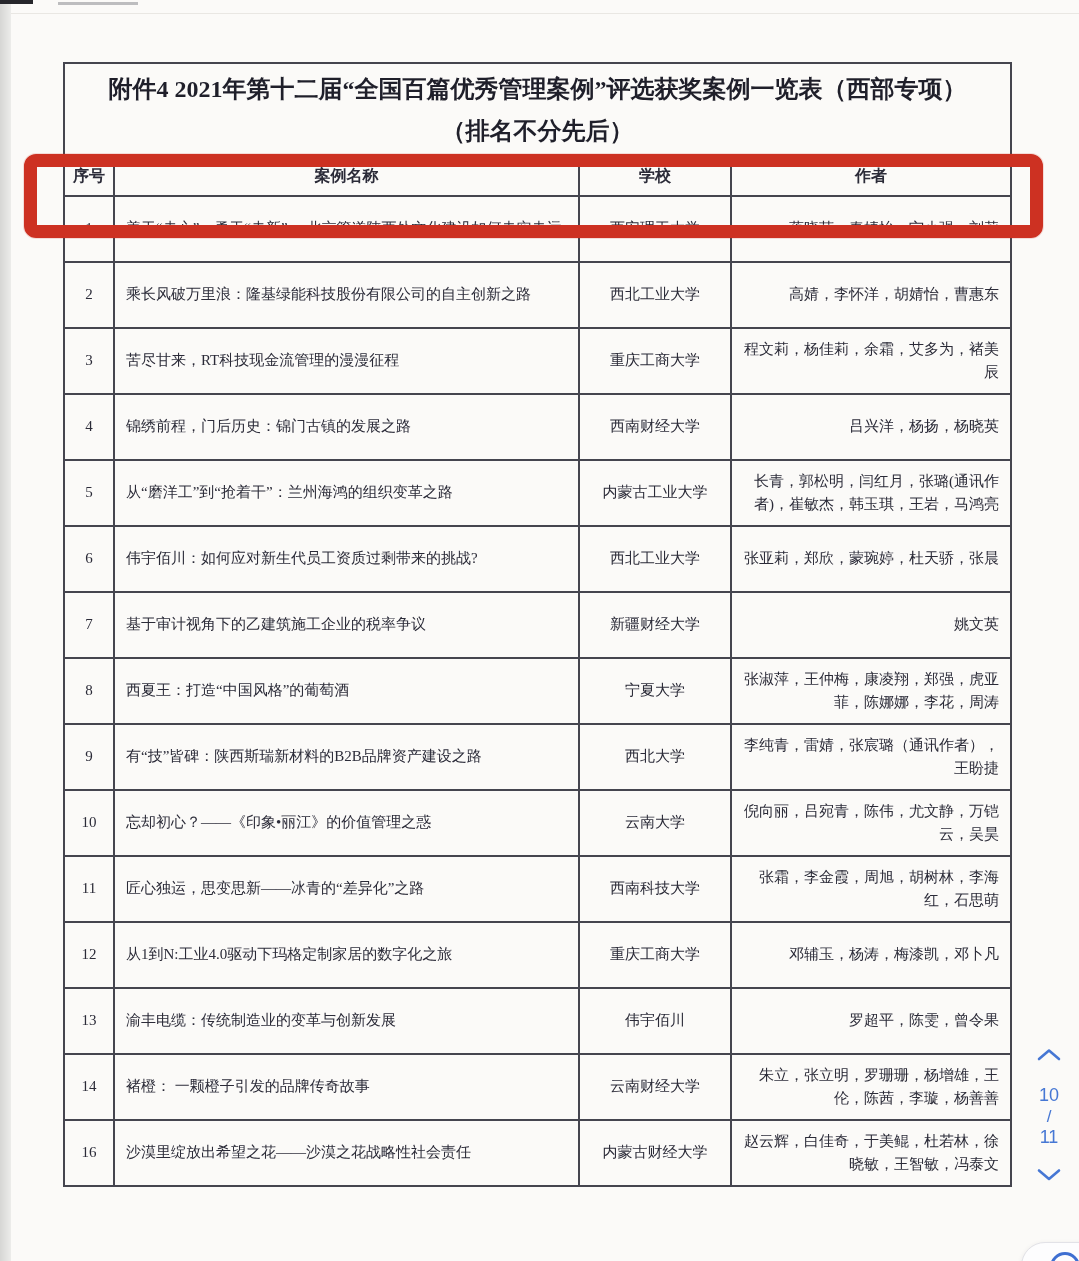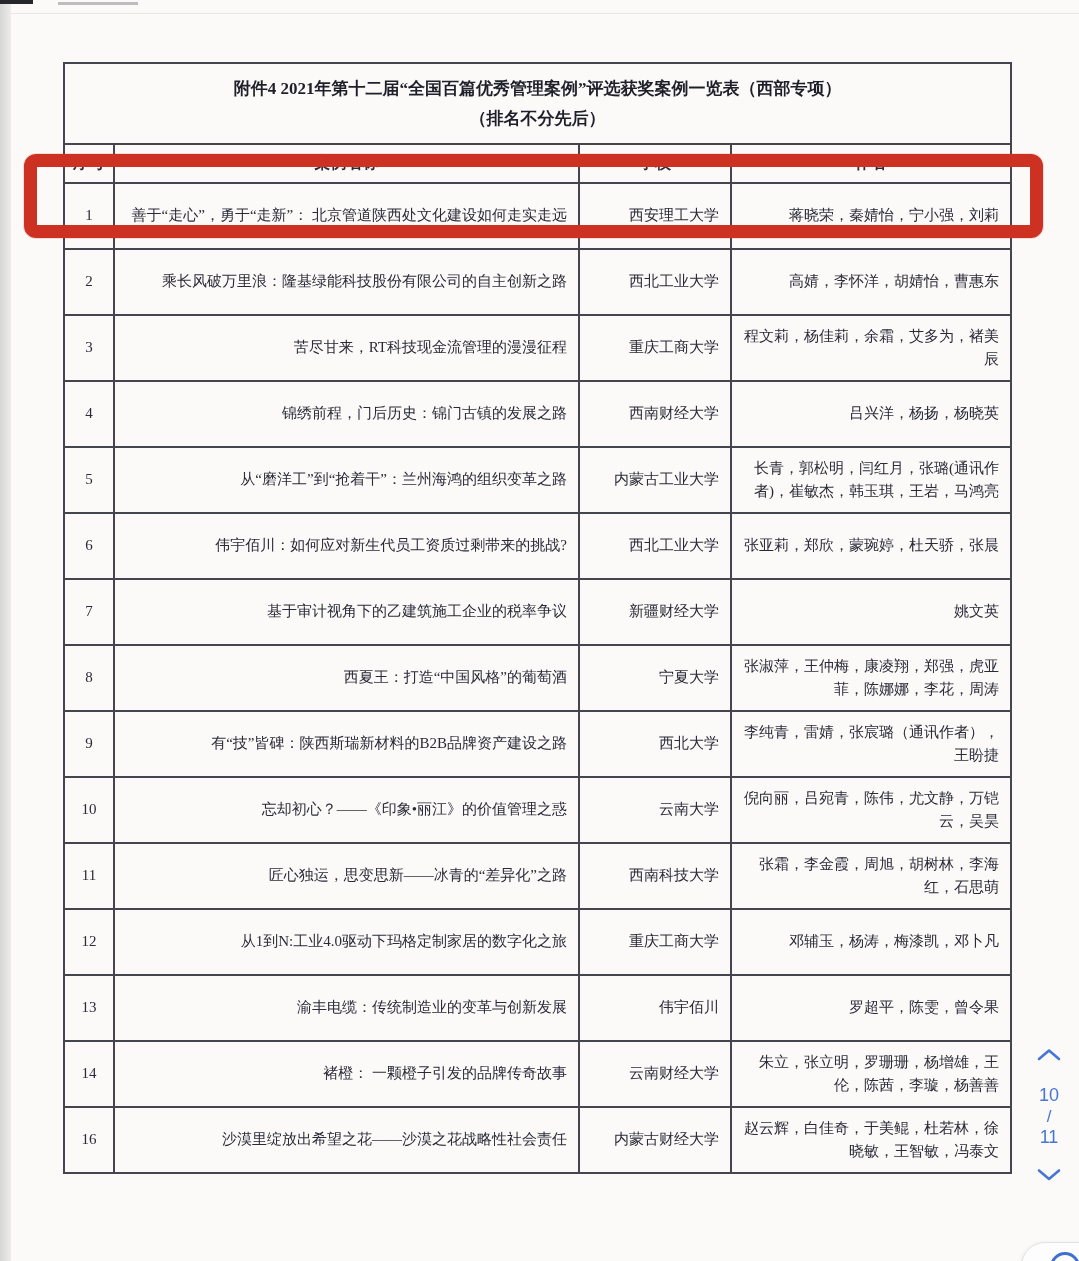--- a/index.html
+++ b/index.html
@@ -24,29 +24,29 @@
   }
   table.doc-table td,table.doc-table th{
     border:2px solid #45454f;
     padding:6px 11px;
     vertical-align:middle;
     font-size:15px;line-height:1.55;
     word-break:break-all;
   }
   tr.title-row td{
     height:71px;text-align:center;font-weight:bold;
-    font-size:17px;line-height:1.75;color:#1f1f2a;padding:4px 20px;
+    font-size:24px;line-height:1.75;color:#1f1f2a;padding:4px 20px;
   }
   tr.header-row th{
     height:33px;text-align:center;font-weight:bold;font-size:16px;padding:2px 6px;
   }
   tr.data-row{height:66px;}
   td.c-no{text-align:center;font-size:14.5px;}
-  td.c-case{text-align:right;}
-  td.c-school{text-align:right;}
+  td.c-case{text-align:left;}
+  td.c-school{text-align:center;}
   td.c-authors{text-align:right;}
 
   
   .red-box{
     position:absolute;left:24px;top:154px;width:1019px;height:84px;
     border:13px solid #cd3122;border-radius:12px;
     box-sizing:border-box;pointer-events:none;z-index:6;
     box-shadow:0 0 0 1px rgba(205,49,34,.15);
   }
 

